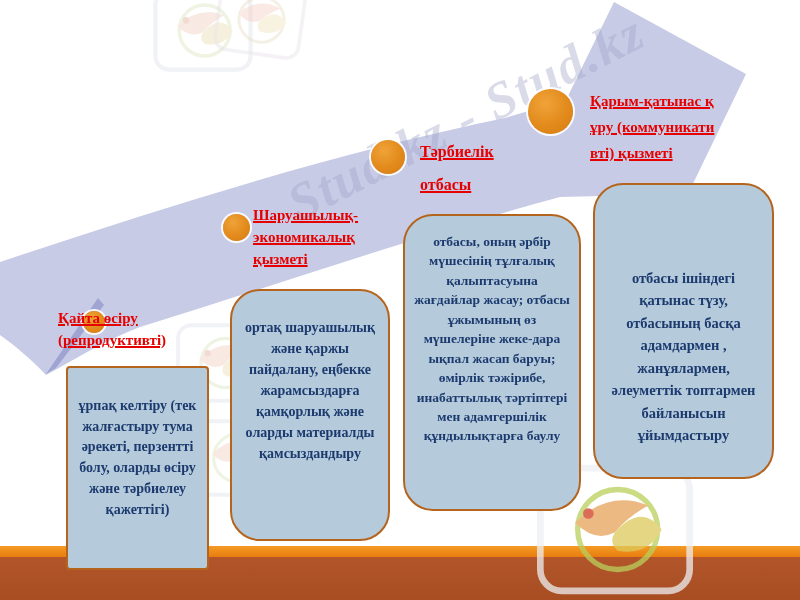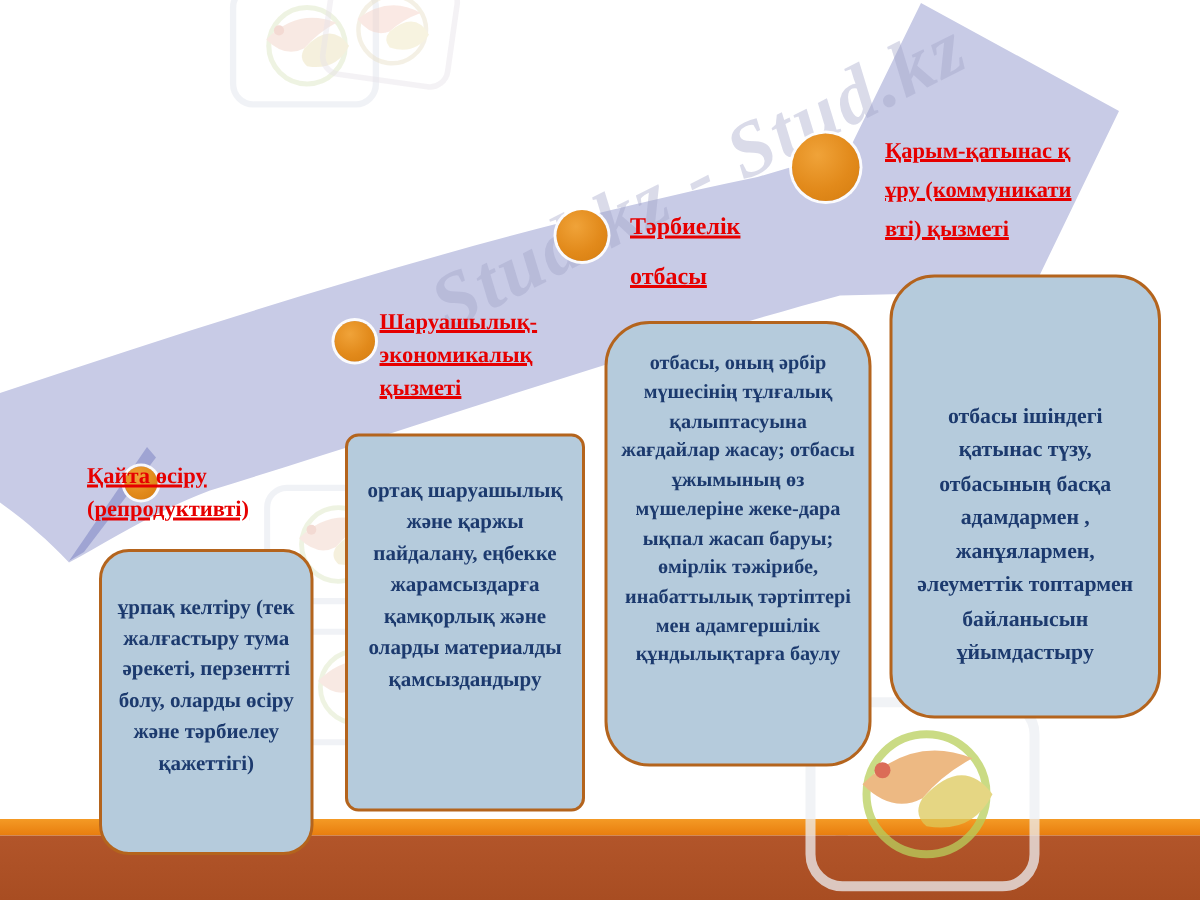--- a/index.html
+++ b/index.html
@@ -48,22 +48,22 @@
   .circle-1{left:83px;top:311px;width:22px;height:22px;}
   .circle-2{left:223px;top:214px;width:27px;height:27px;}
   .circle-3{left:371px;top:140px;width:34px;height:34px;}
   .circle-4{left:528px;top:89px;width:45px;height:45px;}
   
   .bluebox{
     position:absolute;z-index:5;background:#b5cbdc;border:2px solid #b4641d;
     box-sizing:border-box;text-align:center;color:#1c3a6e;font-weight:bold;
   }
   .bluebox p{margin:0;}
-  .box-1{left:66px;top:366px;width:143px;height:204px;border-radius:20px;padding:28px 8px 0;font-size:14px;line-height:1.48;}
-  .box-2{left:230px;top:289px;width:160px;height:252px;border-radius:9px;padding:26px 8px 0;font-size:14px;line-height:1.5;}
+  .box-1{left:66px;top:366px;width:143px;height:204px;border-radius:4px;padding:28px 8px 0;font-size:14px;line-height:1.48;}
+  .box-2{left:230px;top:289px;width:160px;height:252px;border-radius:30px;padding:26px 8px 0;font-size:14px;line-height:1.5;}
   .box-3{left:403px;top:214px;width:178px;height:297px;border-radius:30px;padding:16px 8px 0;font-size:13.5px;line-height:1.44;}
   .box-4{left:593px;top:183px;width:181px;height:296px;border-radius:30px;padding:82px 10px 0;font-size:14.5px;line-height:1.55;}
   
   .bar-stripe{
     position:absolute;left:0;top:546px;width:800px;height:11px;z-index:3;
     background:linear-gradient(#f49a25,#e87d0e);
   }
   .bar-main{
     position:absolute;left:0;top:557px;width:800px;height:43px;z-index:3;
     background:linear-gradient(#b2552a,#a84d22);

